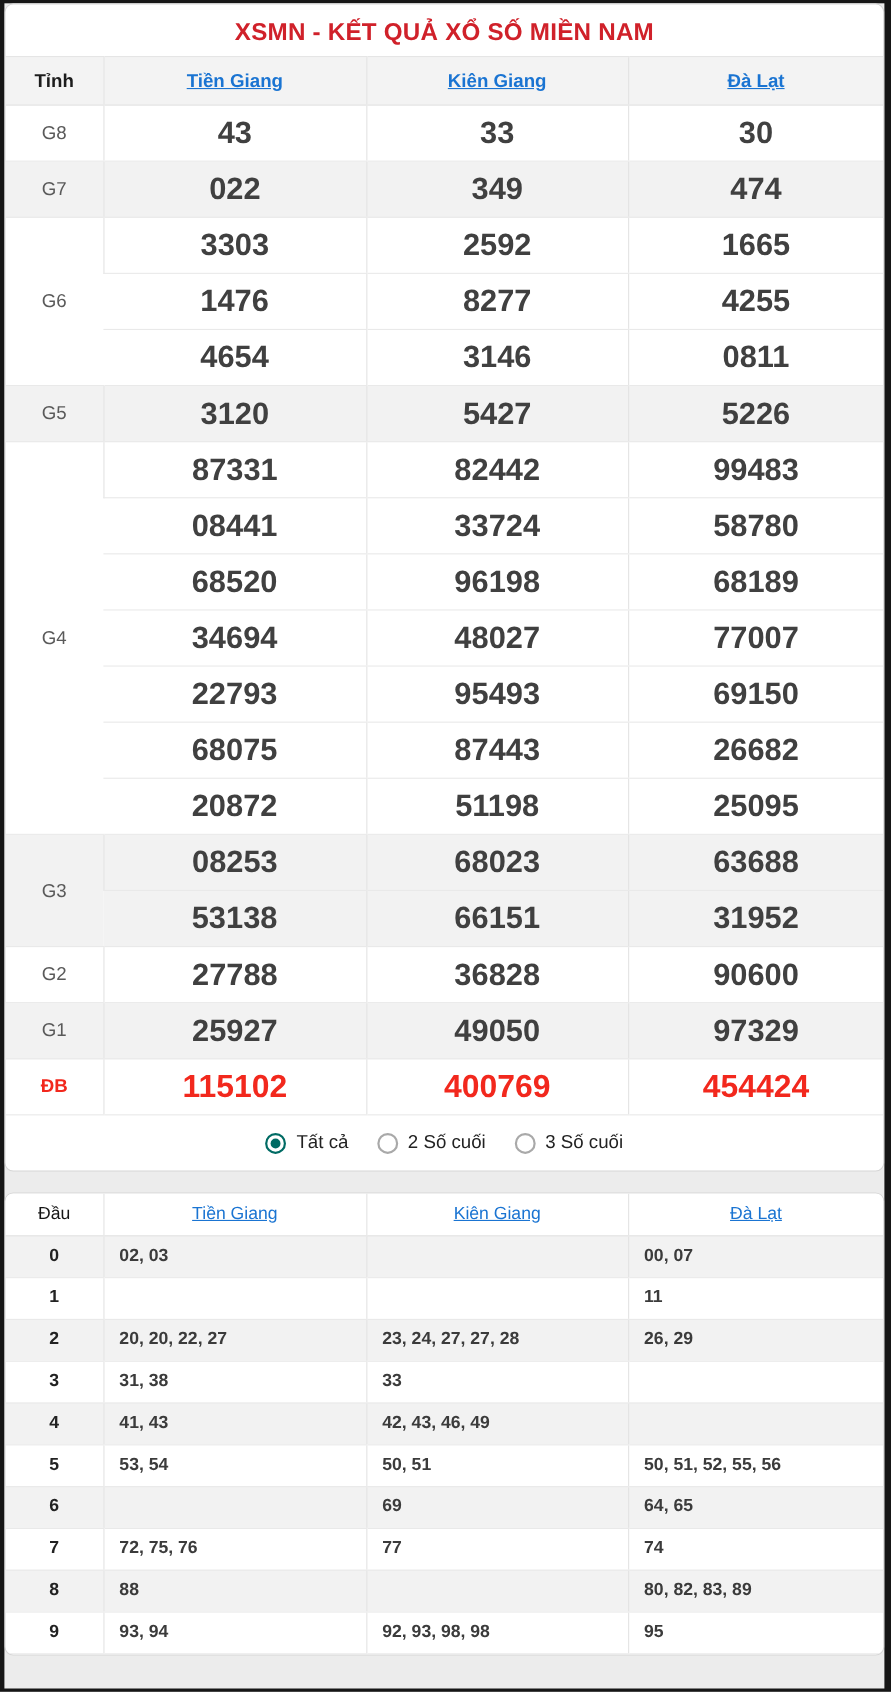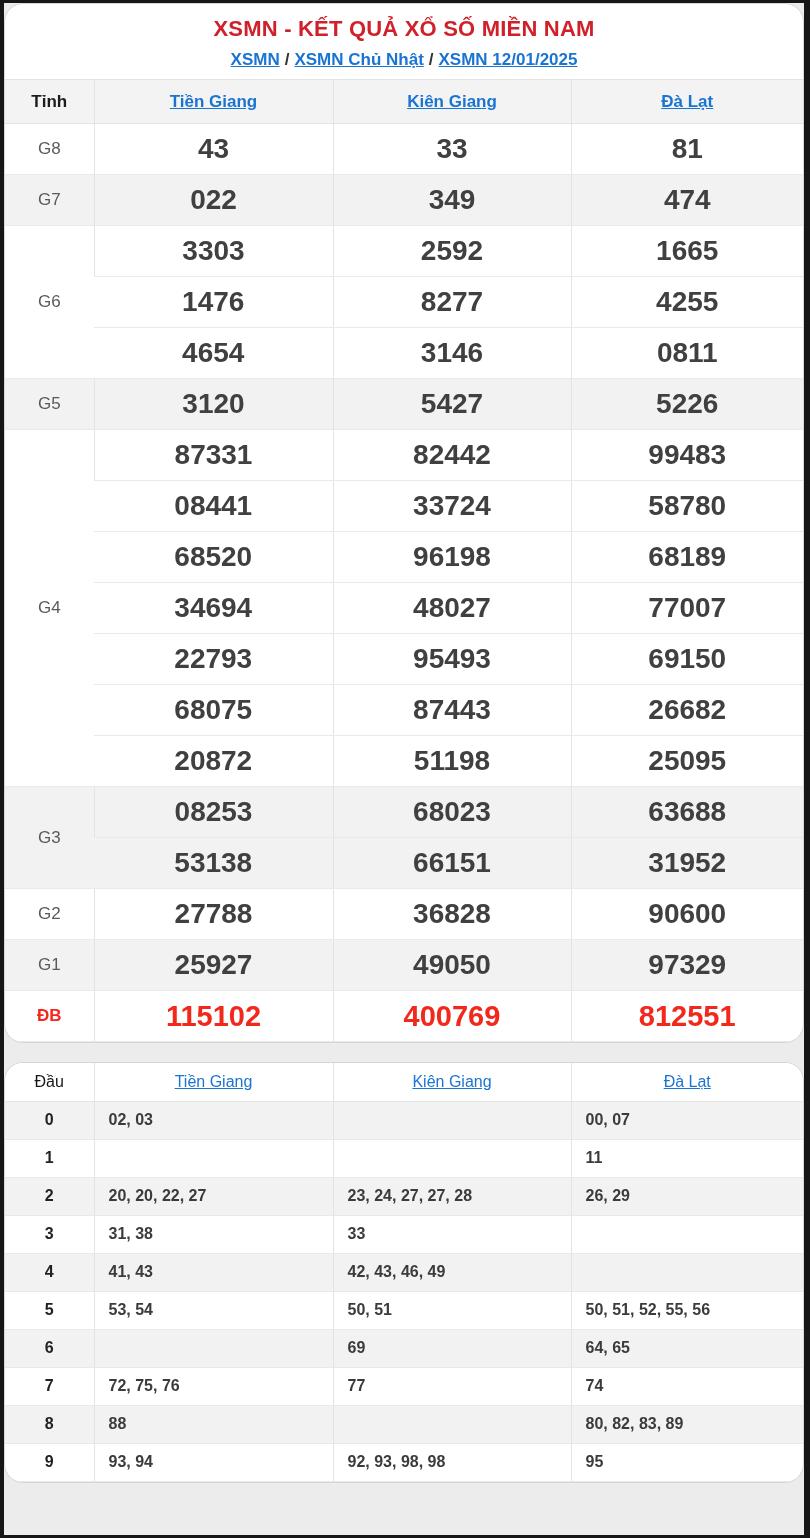--- a/index.html
+++ b/index.html
@@ -20,21 +20,21 @@
     position:relative;
   }
   .screen{
     position:absolute;left:4px;top:3px;width:800px;height:1532px;
     background:var(--page-gray);
     overflow:hidden;
   }
   .card{
     background:#fff;
     border:1px solid #d6d6d6;
-    border-radius:19px;
+    border-radius:8px;
     overflow:hidden;
     width:100%;
   }
   .card-head{padding:12px 10px 9px;text-align:center;}
   .page-title{
     color:var(--title-red);
     font-size:22px;font-weight:bold;
     letter-spacing:.2px;
   }
   .breadcrumb{margin-top:8px;font-size:17px;font-weight:bold;color:#222;}
@@ -105,21 +105,20 @@
   .tails-tbl tr.shade td{background:var(--shade);}
 </style>
 </head>
 <body>
 
 <div class="screen">
 
   <div class="card">
     <div class="card-head">
       <div class="page-title">XSMN - KẾT QUẢ XỔ SỐ MIỀN NAM</div>
-      <div class="breadcrumb"><a>XSMN</a><span class="sep">/</span><a>XSMN Chủ Nhật</a><span class="sep">/</span><a>XSMN 12/01/2025</a></div>
     </div>
 
     <table class="main-tbl">
       <colgroup>
           <col class="c-label">
           <col class="c-p1">
           <col class="c-p2">
           <col>
         </colgroup>
       <thead>
@@ -128,21 +127,21 @@
             <th><a>Tiền Giang</a></th>
             <th><a>Kiên Giang</a></th>
             <th><a>Đà Lạt</a></th>
           </tr>
         </thead>
       <tbody>
           <tr>
             <td class="plabel" rowspan="1">G8</td>
             <td class="num">43</td>
             <td class="num">33</td>
-            <td class="num">81</td>
+            <td class="num">30</td>
           </tr>
           <tr>
             <td class="plabel shade" rowspan="1">G7</td>
             <td class="num shade">022</td>
             <td class="num shade">349</td>
             <td class="num shade">474</td>
           </tr>
           <tr>
             <td class="plabel" rowspan="3">G6</td>
             <td class="num">3303</td>
@@ -221,25 +220,39 @@
           <tr>
             <td class="plabel shade" rowspan="1">G1</td>
             <td class="num shade">25927</td>
             <td class="num shade">49050</td>
             <td class="num shade">97329</td>
           </tr>
           <tr>
             <td class="plabel db-label" rowspan="1">ĐB</td>
             <td class="num db-num">115102</td>
             <td class="num db-num">400769</td>
-            <td class="num db-num">812551</td>
+            <td class="num db-num">454424</td>
           </tr>
         </tbody>
     </table>
 
+    <div class="filter-bar">
+        <label class="filter-opt">
+          <span class="radio sel"></span>
+          <span>Tất cả</span>
+        </label>
+        <label class="filter-opt">
+          <span class="radio"></span>
+          <span>2 Số cuối</span>
+        </label>
+        <label class="filter-opt">
+          <span class="radio"></span>
+          <span>3 Số cuối</span>
+        </label>
+      </div>
   </div>
 
   <div class="gap"></div>
 
   <div class="card">
     <table class="tails-tbl">
       <colgroup>
           <col class="c-label">
           <col class="c-p1">
           <col class="c-p2">

